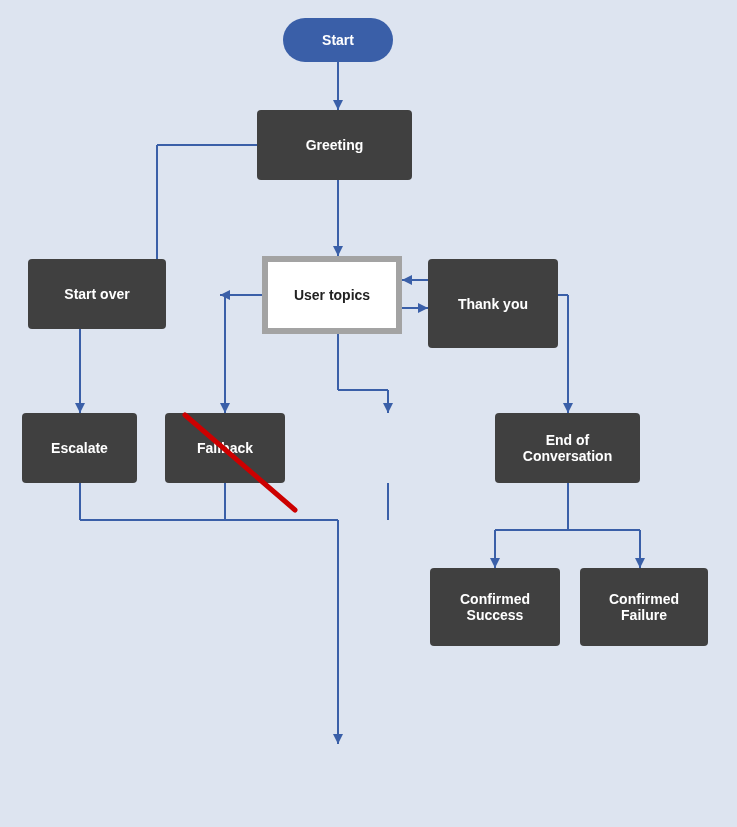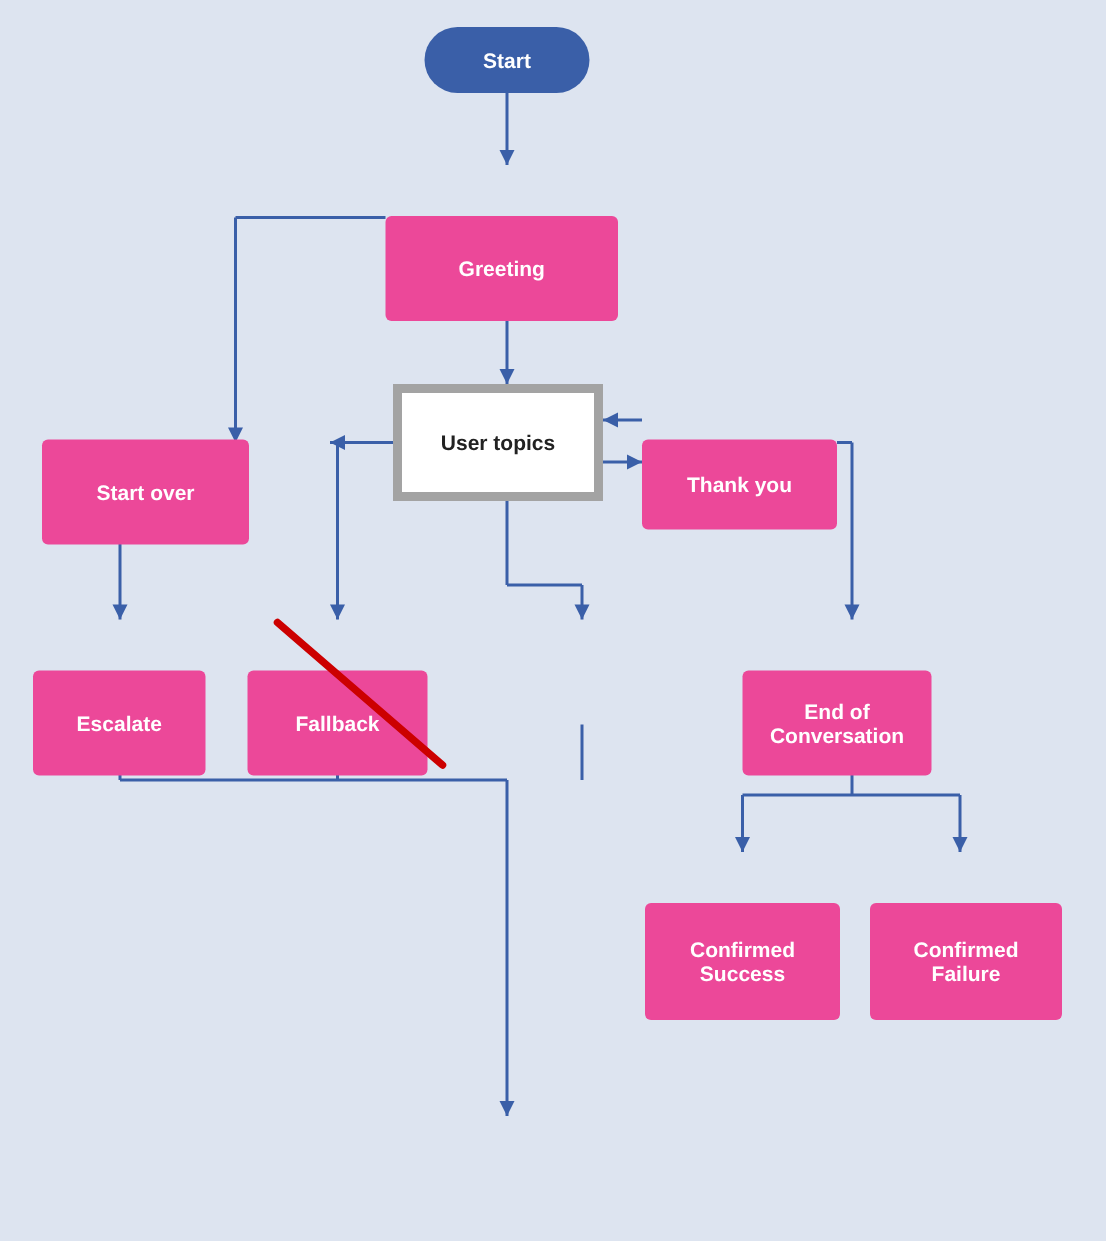--- a/index.html
+++ b/index.html
@@ -20,23 +20,22 @@
       position: absolute;
       display: flex;
       align-items: center;
       justify-content: center;
       text-align: center;
       color: white;
       font-weight: bold;
       font-size: 14px;
     }
     .node-rect {
-      background: #ec4899;
+      background: #404040;
       border-radius: 4px;
-      margin-top: 34px;
     }
     .node-pill {
       background: #3a5fa8;
       border-radius: 30px;
     }
     .node-outline {
       background: white;
       border: 6px solid #a3a3a3;
       color: #222;
     }
@@ -113,28 +112,28 @@
   </svg>
 
   <div class="node node-pill" style="left:283px; top:18px; width:110px; height:44px;">Start</div>
 
   <div class="node node-rect" style="left:257px; top:110px; width:155px; height:70px;">Greeting</div>
 
   <div class="node node-outline" style="left:262px; top:256px; width:140px; height:78px;">User topics</div>
 
   <div class="node node-rect" style="left:28px; top:259px; width:138px; height:70px;">Start over</div>
 
-  <div class="node node-rect" style="left:428px; top:259px; width:130px; height:60px;">Thank you</div>
+  <div class="node node-rect" style="left:428px; top:259px; width:130px; height:89px;">Thank you</div>
 
   <div class="node node-rect" style="left:22px; top:413px; width:115px; height:70px;">Escalate</div>
 
   <div class="node node-rect" style="left:165px; top:413px; width:120px; height:70px;">Fallback</div>
 
 
-  <div class="node node-rect" style="left:495px; top:413px; width:126px; height:70px; white-space:pre-line;">End of
+  <div class="node node-rect" style="left:495px; top:413px; width:145px; height:70px; white-space:pre-line;">End of
 Conversation</div>
 
   <div class="node node-rect" style="left:430px; top:568px; width:130px; height:78px; white-space:pre-line;">Confirmed
 Success</div>
 
   <div class="node node-rect" style="left:580px; top:568px; width:128px; height:78px; white-space:pre-line;">Confirmed
 Failure</div>
 
 
   <svg style="position:absolute;top:0;left:0;width:737px;height:827px;pointer-events:none;">

